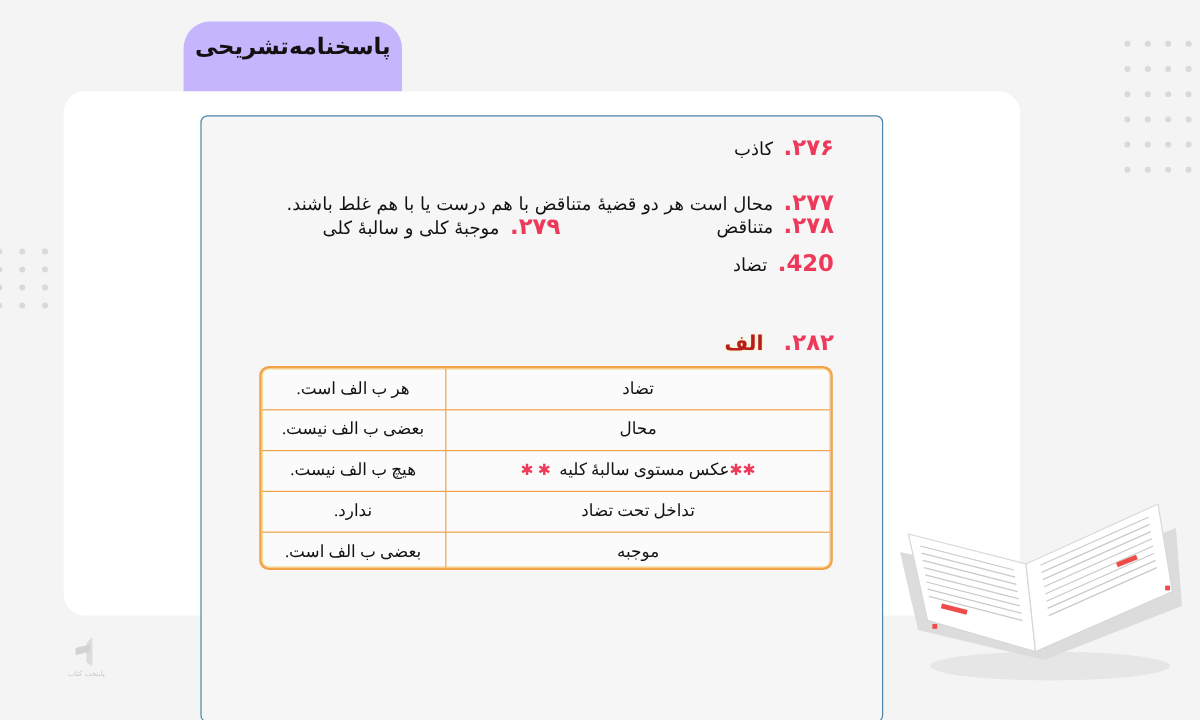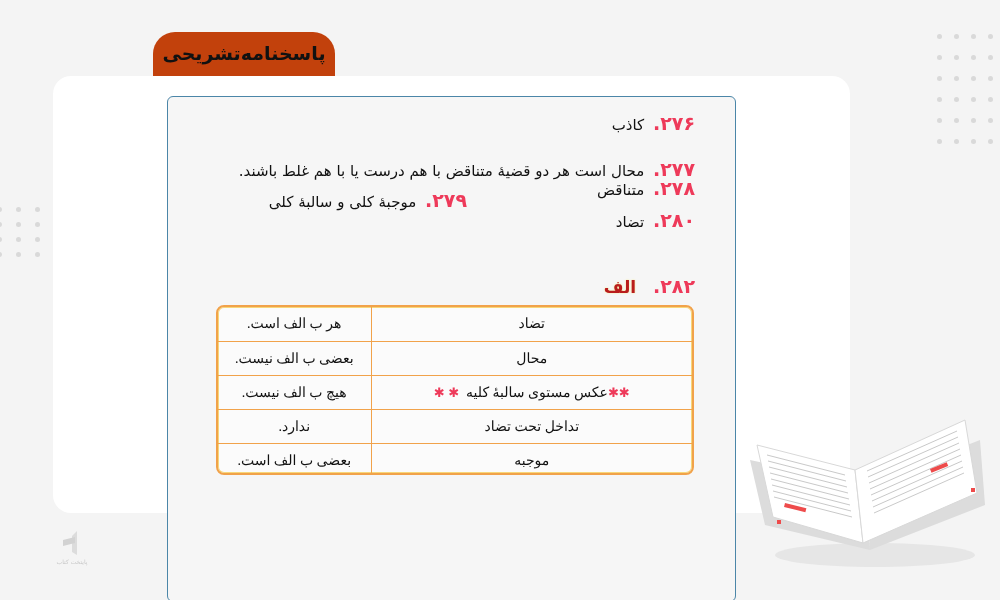--- a/index.html
+++ b/index.html
@@ -18,22 +18,22 @@
       left: 937px; top: 34px;
       grid-template-columns: repeat(4, 5px);
       column-gap: 12px; row-gap: 16px;
     }
     .dots-left {
       left: -3px; top: 207px;
       grid-template-columns: repeat(3, 5px);
       column-gap: 14px; row-gap: 10px;
     }
     .tab {
-      position: absolute; left: 153px; top: 32px; width: 182px; height: 60px;
-      background: #c2410c; border-radius: 22px 22px 0 0;
+      position: absolute; left: 153px; top: 18px; width: 182px; height: 60px;
+      background: #c4b5fd; border-radius: 22px 22px 0 0;
       display: flex; align-items: flex-start; justify-content: center;
       padding-top: 10px;
     }
     .tab-title {
       direction: rtl; font-family: "DejaVu Sans", sans-serif;
       font-size: 19px; font-weight: bold; color: #111;
       letter-spacing: -0.5px;
     }
     .main-card {
       position: absolute; left: 53px; top: 76px; width: 797px; height: 437px;
@@ -141,26 +141,26 @@
     <span>کاذب</span>
   </div>
   <div class="line" style="top:62px;">
     <span class="num">۲۷۷.</span>
     <span>محال است هر دو قضیهٔ متناقض با هم درست یا با هم غلط باشند.</span>
   </div>
   <div class="line" style="top:81px;">
     <span class="num">۲۷۸.</span>
     <span>متناقض</span>
   </div>
-  <div class="line" style="top:93px; right:268px;">
+  <div class="line" style="top:82px; right:268px;">
     <span class="num">۲۷۹.</span>
     <span>موجبهٔ کلی و سالبهٔ کلی</span>
   </div>
   <div class="line" style="top:113px;">
-    <span class="num">۲۸۰.</span>
+    <span class="num">420.</span>
     <span>تضاد</span>
   </div>
   <div class="line" style="top:179px;">
     <span class="num">۲۸۲.</span>
     <span class="alef">الف</span>
   </div>
 
   <div class="table-wrap">
     <table>
       <tbody>

